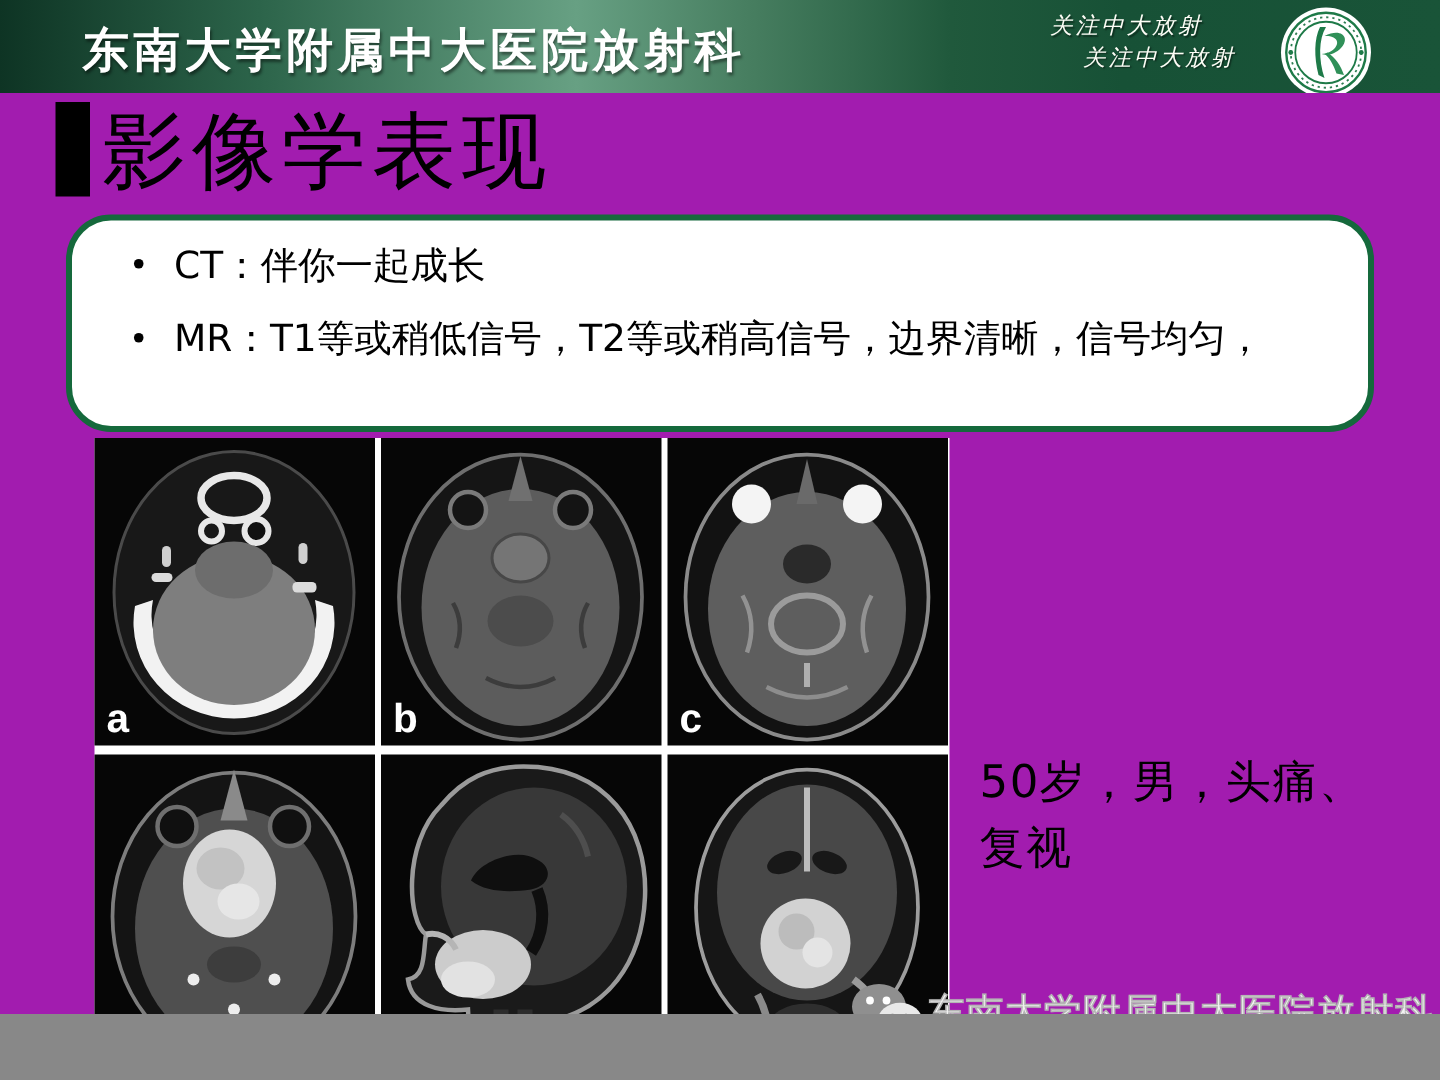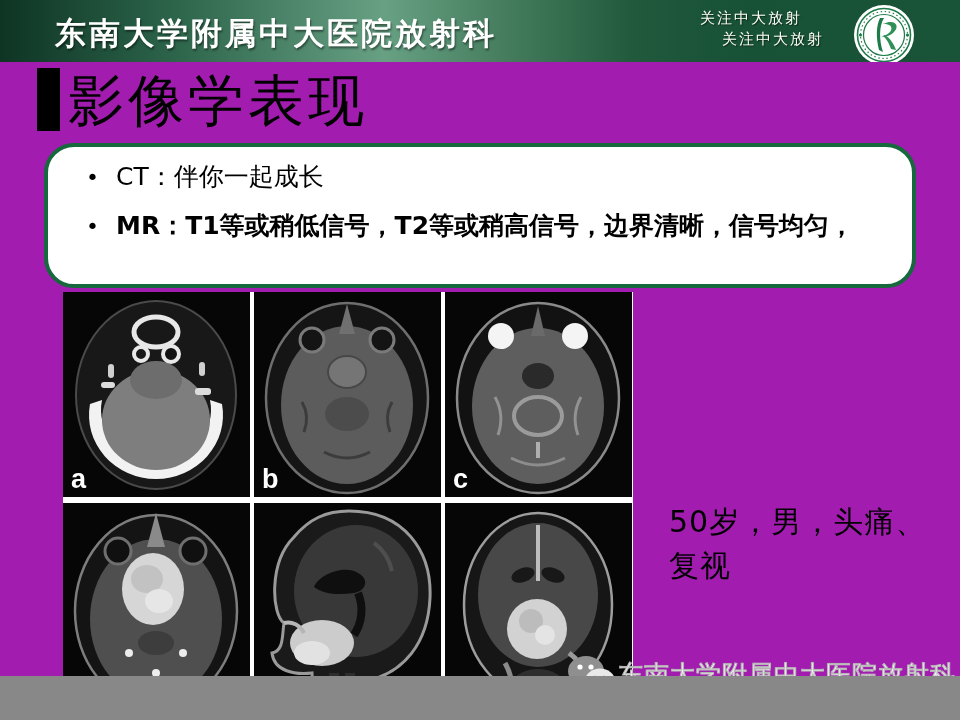--- a/index.html
+++ b/index.html
@@ -16,58 +16,58 @@
   }
   .header-title {
     position:absolute; left:55px; top:13px; color:#ffffff;
     font-family:"Liberation Serif","DejaVu Serif",serif;
     font-size:31px; font-weight:bold; letter-spacing:3px;
     text-shadow:1px 2px 2px rgba(0,0,0,.45);
   }
   .motto {
     position:absolute; left:700px; top:8px; color:#fdfdf6;
     font-family:"Liberation Serif","DejaVu Serif",serif;
-    font-size:15px; line-height:21px; letter-spacing:2px;
+    font-style:italic; font-size:15px; line-height:21px; letter-spacing:2px;
     text-shadow:1px 1px 1px rgba(0,0,0,.5);
   }
   .motto .l2 { padding-left:22px; }
   .logo { position:absolute; left:843px; top:4px; width:82px; height:58px; }
   
   .black-tab { position:absolute; left:37px; top:68px; width:23px; height:63px; background:#000; }
   .page-title {
     position:absolute; left:68px; top:64px; color:#000;
     font-size:56px; font-weight:400; letter-spacing:4px;
   }
   
   .callout {
     position:absolute; left:44px; top:143px; width:872px; height:145px;
     border:4px solid #15693c; border-radius:30px; background:#ffffff;
     padding:13px 20px 0 38px;
   }
   .bullet-row { display:flex; color:#000; font-size:25px; line-height:33px; }
   .bullet-row .dot { width:30px; font-size:22px; padding-top:1px; }
   .bullet-row + .bullet-row { margin-top:15px; }
-  .bullet-text .wrap { display:block;font-weight:bold; }
+  .bullet-text .wrap { display:block; }
   
   .fig-grid {
     position:absolute; left:63px; top:292px; width:570px; height:421px;
     display:grid; grid-template-columns:187px 187px 187px;
     grid-template-rows:205px 210px; gap:6px 4px; background:#ffffff;
   }
   .fig { position:relative; background:#060606; overflow:hidden; }
   .fig svg { display:block; width:100%; height:100%; }
   .fig-label {
     position:absolute; left:8px; bottom:4px; color:#ffffff;
     font-weight:bold; font-size:27px; line-height:1;
     font-family:"Liberation Sans","DejaVu Sans",sans-serif;
   }
   
   .case-note {
     position:absolute; left:653px; top:500px; color:#000;
-    font-size:30px; line-height:44px; letter-spacing:1px;margin-left:16px;
+    font-size:30px; line-height:44px; letter-spacing:1px;
   }
   
   .wechat-icon { position:absolute; left:566px; top:653px; width:52px; height:46px; }
   .watermark {
     position:absolute; left:618px; top:658px; font-size:25px; letter-spacing:1px;
     color:#f2f2f2; -webkit-text-stroke:1px #b5b5b5;
     text-shadow:0 0 1px #c9c9c9;
     white-space:nowrap;
   }
   .citation {

